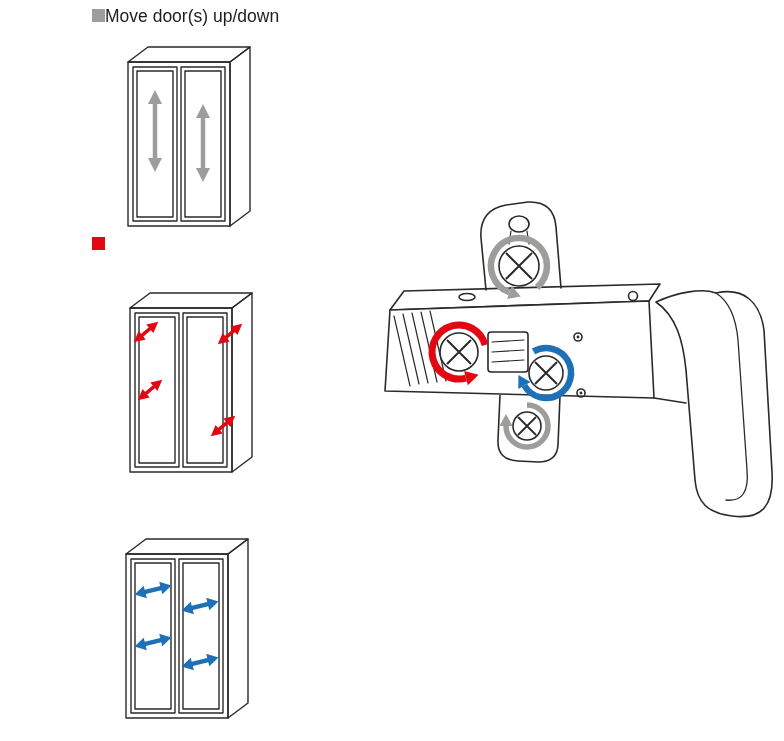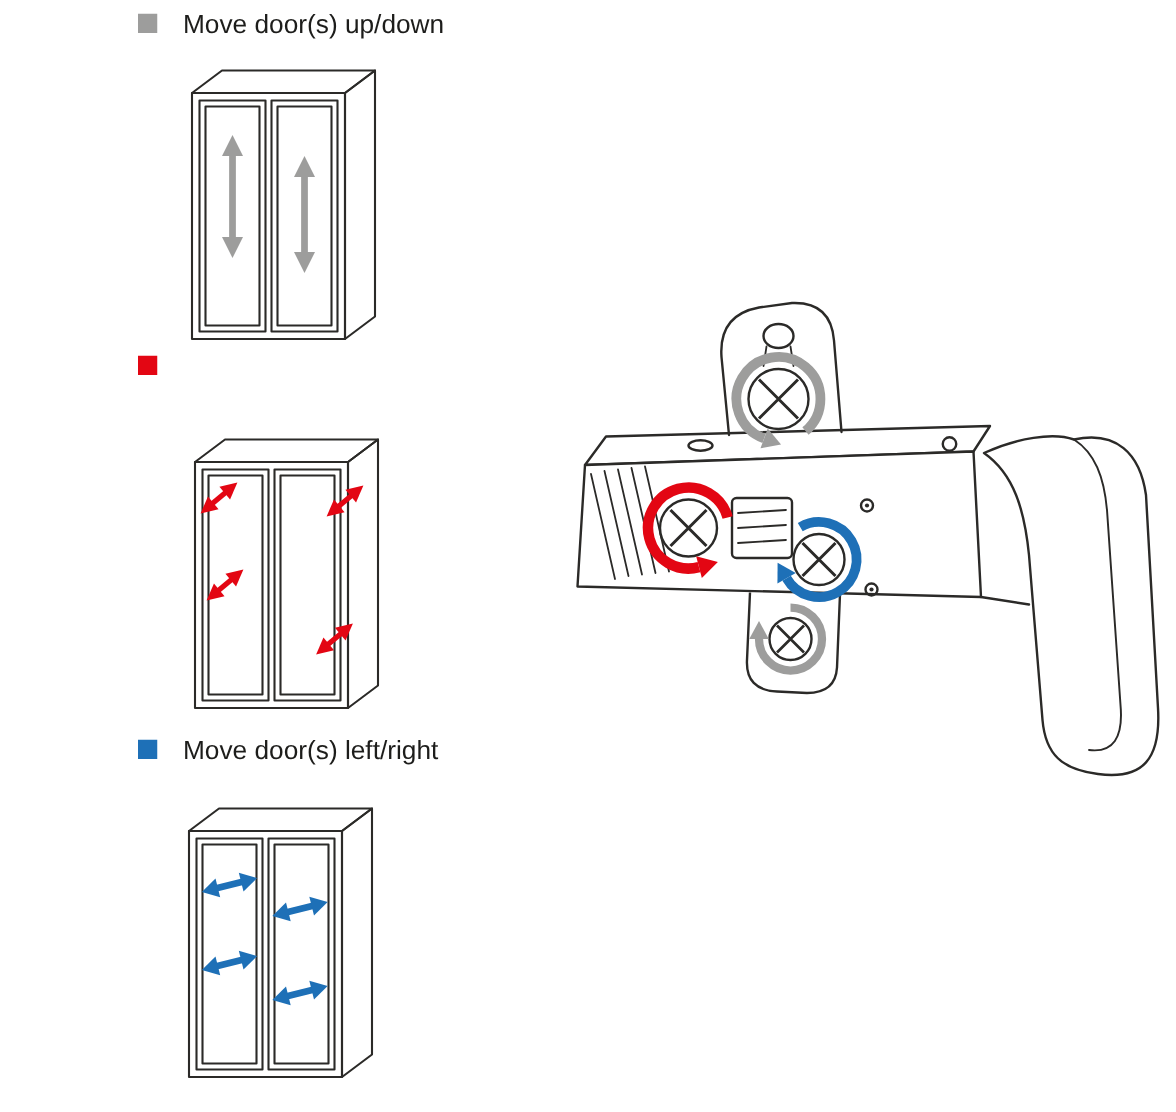--- a/index.html
+++ b/index.html
@@ -10,21 +10,21 @@
     background: #ffffff;
     font-family: "Liberation Sans", sans-serif;
     color: #1d1d1b;
     overflow: hidden;
   }
   .abs { position: absolute; }
   .legend {
     position: absolute;
     display: flex;
     align-items: flex-start;
-    gap: 17px;
+    gap: 0;
   }
   .bullet { flex: 0 0 auto; margin-top: 3px; display: block; }
   .legend-label {
     font-size: 17.5px;
     line-height: 1.18;
     white-space: pre-line;
     max-width: 240px;
   }
   svg { display: block; }
 </style>
@@ -93,26 +93,20 @@
         <polygon points="16,0 5,-5.5 5,5.5" stroke="none"></polygon>
       </g>
       <g transform="translate(103,146) rotate(-40)">
         <line x1="-6" y1="0" x2="6" y2="0" stroke-width="3.5"></line>
         <polygon points="-16,0 -5,-5.5 -5,5.5" stroke="none"></polygon>
         <polygon points="16,0 5,-5.5 5,5.5" stroke="none"></polygon>
       </g>
     </g>
   </svg>
 
-  <div class="legend" style="left:92px; top:490px;">
-    <svg class="bullet" width="13" height="13">
-      <rect width="13" height="13" fill="#1e70b7"></rect>
-    </svg>
-    <div class="legend-label">Move door(s) left/right</div>
-  </div>
 
   <svg class="abs" style="left:116px; top:526px;" width="140" height="200" viewBox="0 0 140 200">
     <g fill="none" stroke="#2b2a28" stroke-width="1.4" stroke-linejoin="round">
       <polygon points="10,28 30,13 132,13 112,28"></polygon>
       <polygon points="112,28 132,13 132,177 112,192"></polygon>
       <rect x="10" y="28" width="102" height="164"></rect>
       <rect x="15" y="33" width="44" height="154"></rect>
       <rect x="19" y="37" width="36" height="146"></rect>
       <rect x="63" y="33" width="44" height="154"></rect>
       <rect x="67" y="37" width="36" height="146"></rect>

